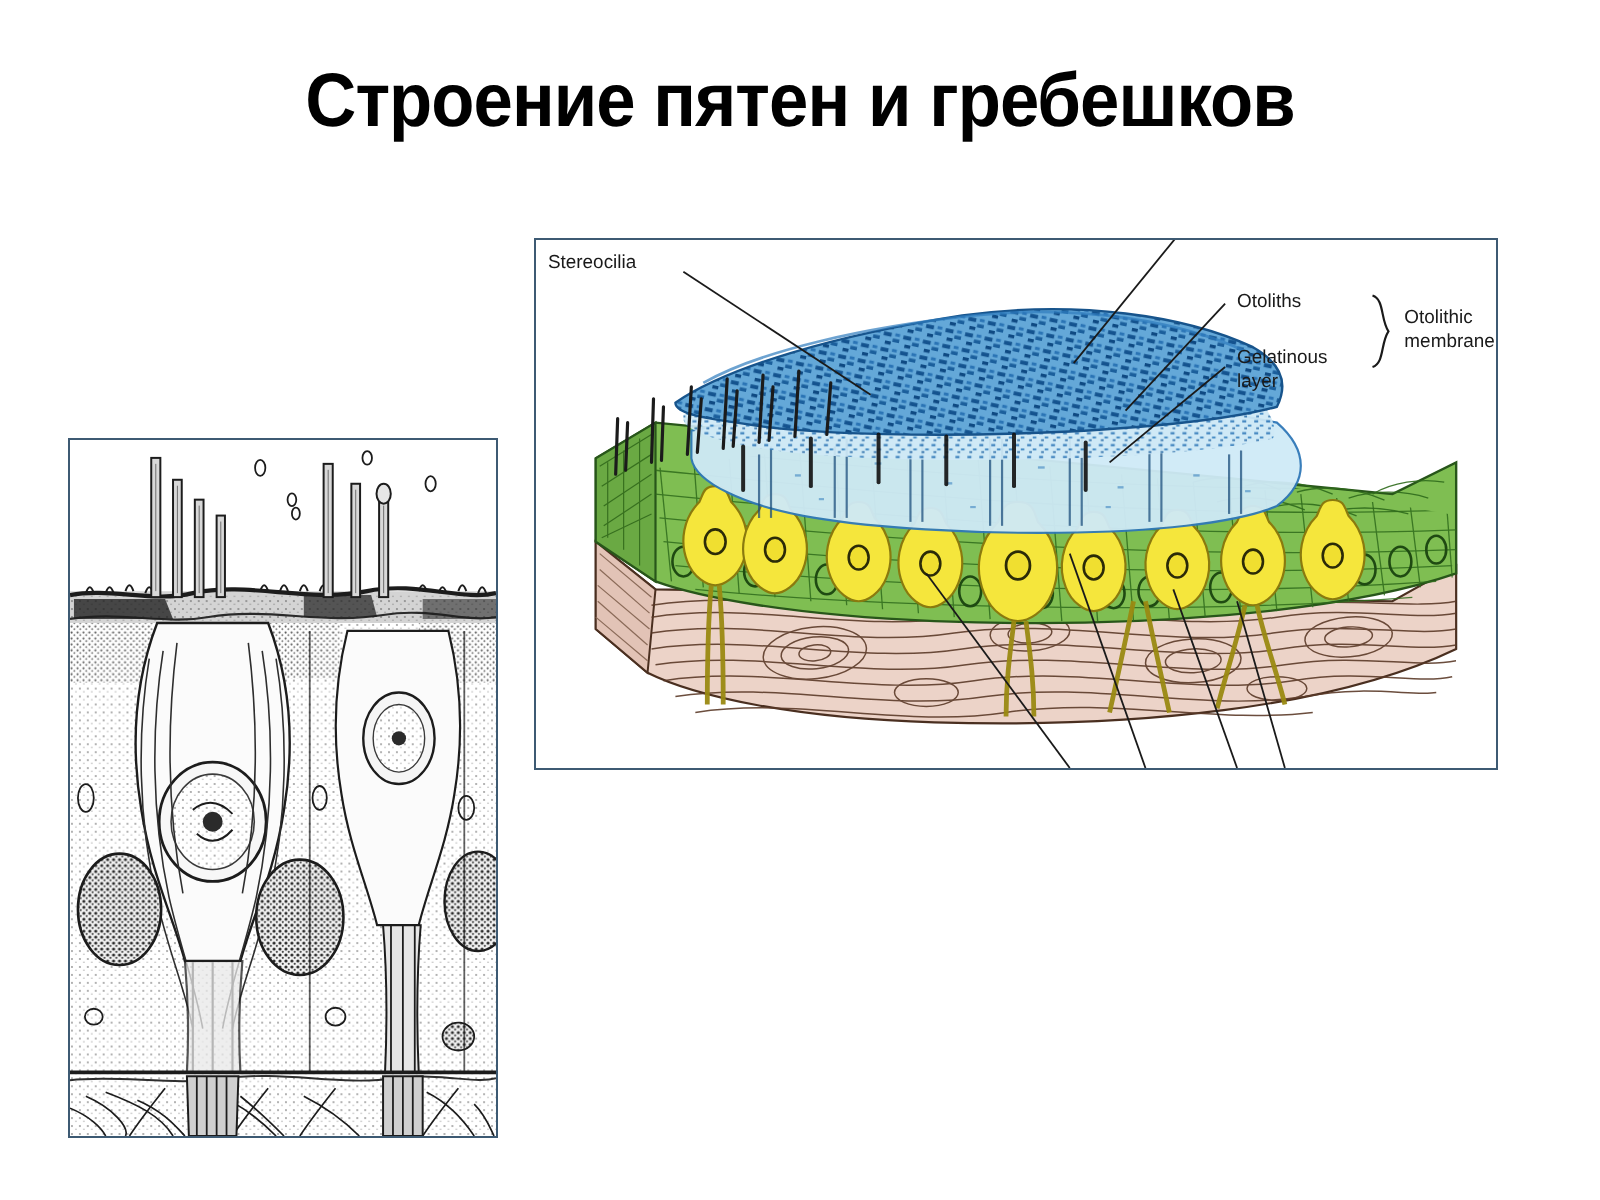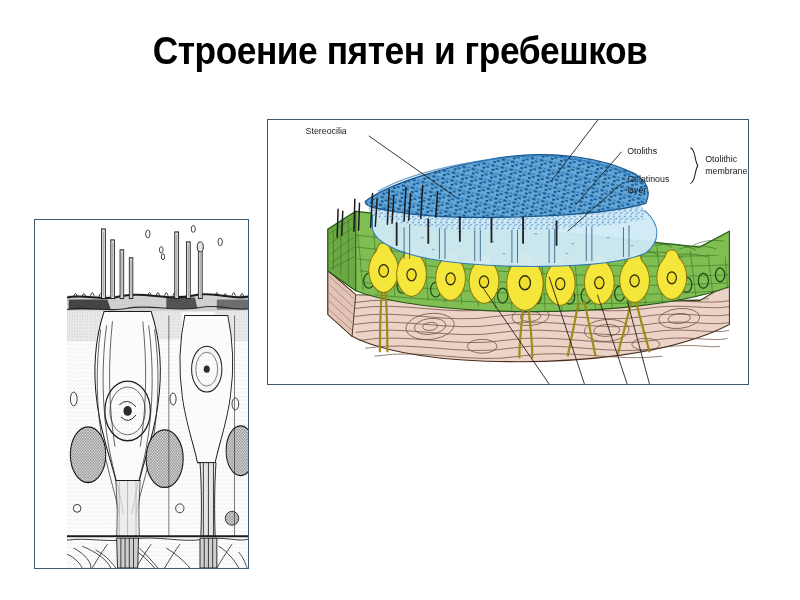--- a/index.html
+++ b/index.html
@@ -33,21 +33,20 @@
     white-space: nowrap;
   }
 
   
   .figure-frame {
     position: absolute;
     border: 1.6px solid #3d5a73;
     background: #ffffff;
     box-sizing: border-box;
     overflow: hidden;
-    padding-left: 32px;
   }
   #figure-micrograph {
     left: 34px;
     top: 219px;
     width: 215px;
     height: 350px;
   }
   #figure-macula {
     left: 267px;
     top: 119px;

